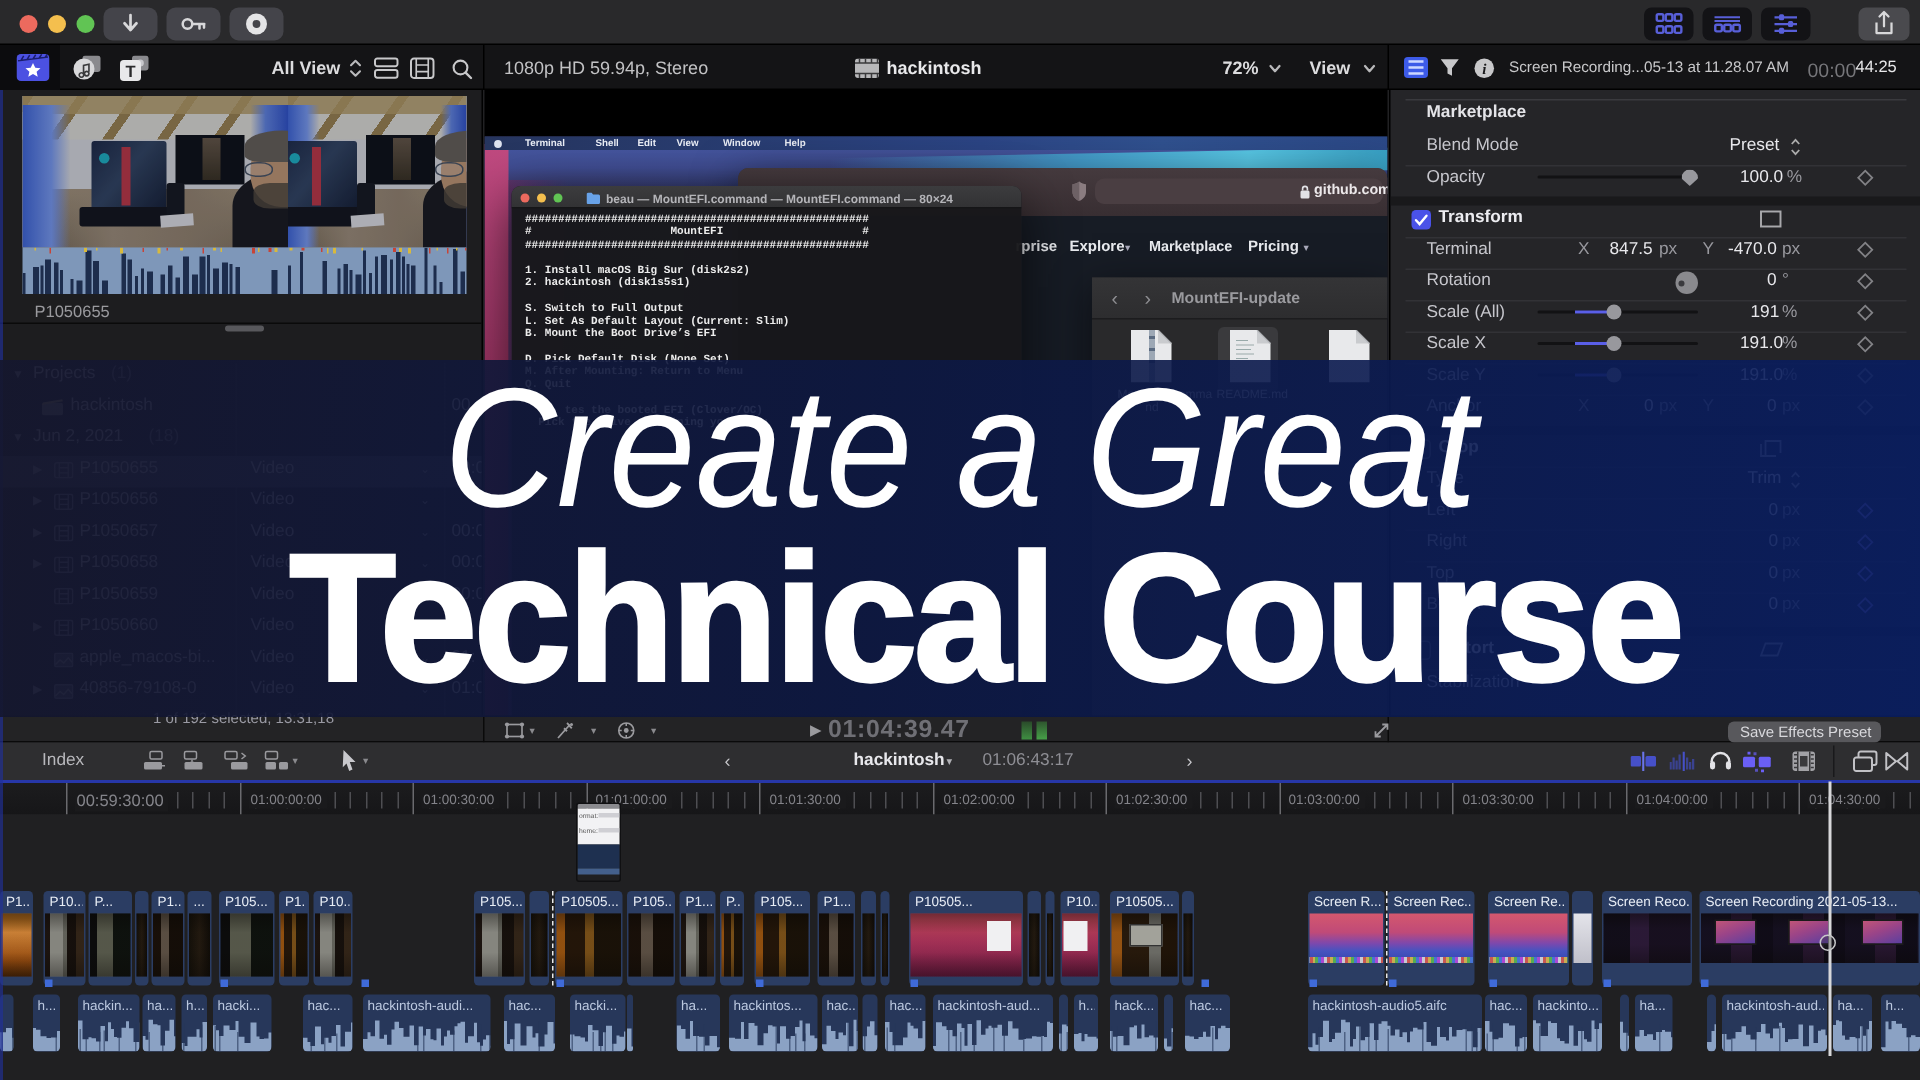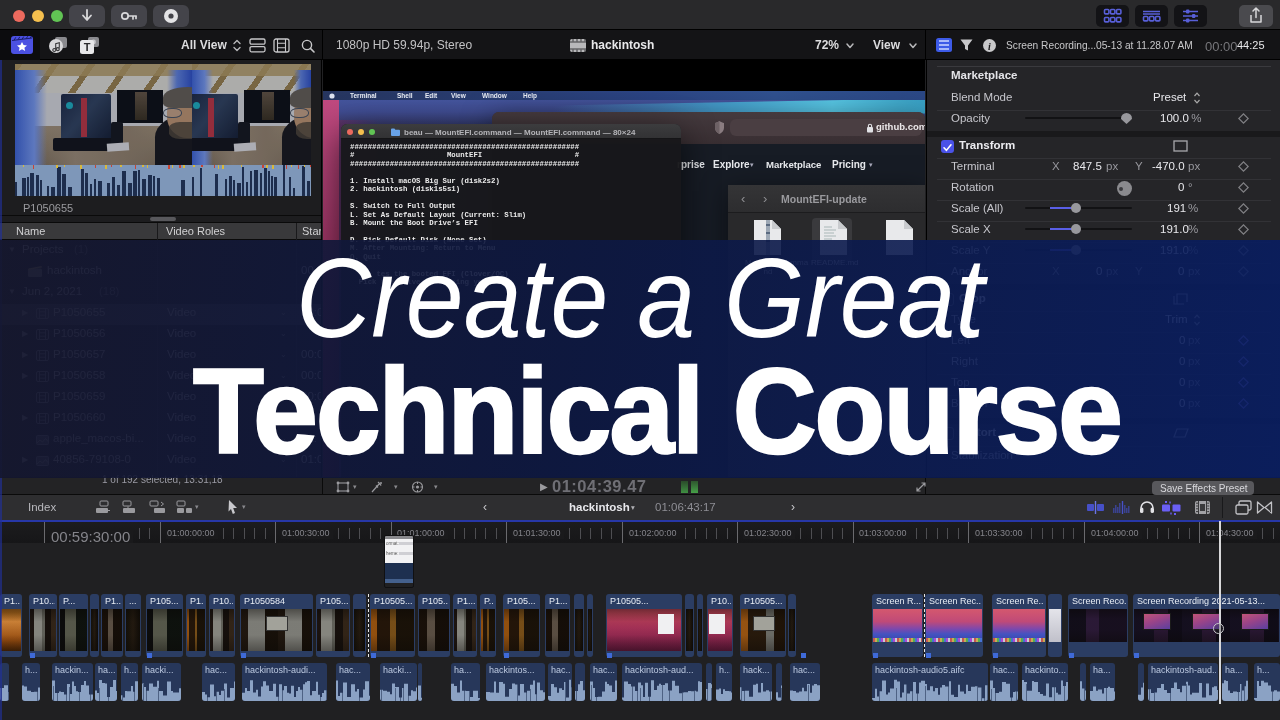--- a/index.html
+++ b/index.html
@@ -274,27 +274,20 @@
           <rect x="257" y="0" width="2" height="4" fill="#d8b93c"></rect>
           <rect x="271" y="0" width="1" height="4" fill="#c84436"></rect>
           <rect x="276" y="0" width="1" height="2" fill="#d8b93c"></rect>
           <rect x="283" y="0" width="1" height="4" fill="#c84436"></rect>
           <rect x="289" y="0" width="1" height="2" fill="#d8b93c"></rect>
           <rect x="295" y="0" width="2" height="2" fill="#c84436"></rect>
         </svg></div>
       <div class="txt" style="left:23px;top:142px;font-size:11px;color:#9a9a9e">P1050655</div>
       <div class="abs" style="left:0;top:155px;width:322px;height:1px;background:#0a0a0a"></div>
       <div class="abs" style="left:150px;top:157px;width:26px;height:4px;border-radius:2px;background:#58585c"></div>
-      <div class="abs" style="left:0;top:162px;width:322px;height:18px;background:#39393b;border-top:1px solid #0a0a0a;border-bottom:1px solid #0a0a0a">
-  <div class="txt" style="left:16px;top:2px;font-size:11px;color:#d0d0d2">Name</div>
-  <div class="txt" style="left:166px;top:2px;font-size:11px;color:#d0d0d2">Video Roles</div>
-  <div class="txt" style="left:302px;top:2px;font-size:11px;color:#d0d0d2">Star</div>
-  <div class="abs" style="left:157px;top:0;width:1px;height:18px;background:#19191b"></div>
-  <div class="abs" style="left:296px;top:0;width:1px;height:18px;background:#19191b"></div>
-</div>
       <div class="abs" style="left:0;top:182px;width:322px;height:252px">
         <div class="abs" style="left:157px;top:0;width:1px;height:252px;background:#2e2e32"></div>
         <div class="abs" style="left:296px;top:0;width:1px;height:252px;background:#2e2e32"></div>
         <div class="txt" style="left:8px;top:3px;font-size:8px;color:#9a9aa2">▼</div>
         <div class="txt" style="left:22px;top:1px;font-size:11.5px;color:#bfbfc7">Projects</div>
         <div class="txt" style="left:74px;top:1px;font-size:11.5px;color:#76767e">(1)</div>
         <div class="abs" style="left:28px;top:22px;width:14px;height:13px">
           <svg width="14" height="11" style="position:absolute;left:0;top:2">
             <rect x="0" y="2.5" width="14" height="8.5" rx="1.5" fill="#8a8a80"></rect>
             <path d="M0 4 L14 1.5 l-.6-1.4 L.6 2.4 z" fill="#b8a86a"></path>
@@ -846,21 +839,21 @@
       <div class="abs" style="left:1178.0px;top:6px;width:1px;height:11px;background:#4e4e52"></div>
       <div class="abs" style="left:1188.5px;top:6px;width:1px;height:11px;background:#4e4e52"></div>
       <div class="abs" style="left:1199.0px;top:0px;width:1px;height:21px;background:#6a6a6e"></div>
       <div class="abs" style="left:1209.5px;top:6px;width:1px;height:11px;background:#4e4e52"></div>
       <div class="abs" style="left:1220.0px;top:6px;width:1px;height:11px;background:#4e4e52"></div>
       <div class="abs" style="left:1230.5px;top:6px;width:1px;height:11px;background:#4e4e52"></div>
       <div class="abs" style="left:1241.0px;top:6px;width:1px;height:11px;background:#4e4e52"></div>
       <div class="abs" style="left:1251.5px;top:6px;width:1px;height:11px;background:#4e4e52"></div>
       <div class="abs" style="left:1262.0px;top:6px;width:1px;height:11px;background:#4e4e52"></div>
       <div class="abs" style="left:1272.5px;top:6px;width:1px;height:11px;background:#4e4e52"></div>
-      <div class="txt" style="left:50px;top:5.5px;font-size:15px;color:#84848a;background:#1a1a1c;padding:0 3px 1px 1px">00:59:30:00</div>
+      <div class="txt" style="left:50px;top:5.5px;font-size:11px;color:#84848a;background:#1a1a1c;padding:0 3px 1px 1px">00:59:30:00</div>
       <div class="txt" style="left:166px;top:5.5px;font-size:9px;color:#84848a;background:#1a1a1c;padding:0 3px 1px 1px">01:00:00:00</div>
       <div class="txt" style="left:281px;top:5.5px;font-size:9px;color:#84848a;background:#1a1a1c;padding:0 3px 1px 1px">01:00:30:00</div>
       <div class="txt" style="left:396px;top:5.5px;font-size:9px;color:#84848a;background:#1a1a1c;padding:0 3px 1px 1px">01:01:00:00</div>
       <div class="txt" style="left:512px;top:5.5px;font-size:9px;color:#84848a;background:#1a1a1c;padding:0 3px 1px 1px">01:01:30:00</div>
       <div class="txt" style="left:628px;top:5.5px;font-size:9px;color:#84848a;background:#1a1a1c;padding:0 3px 1px 1px">01:02:00:00</div>
       <div class="txt" style="left:743px;top:5.5px;font-size:9px;color:#84848a;background:#1a1a1c;padding:0 3px 1px 1px">01:02:30:00</div>
       <div class="txt" style="left:858px;top:5.5px;font-size:9px;color:#84848a;background:#1a1a1c;padding:0 3px 1px 1px">01:03:00:00</div>
       <div class="txt" style="left:974px;top:5.5px;font-size:9px;color:#84848a;background:#1a1a1c;padding:0 3px 1px 1px">01:03:30:00</div>
       <div class="txt" style="left:1090px;top:5.5px;font-size:9px;color:#84848a;background:#1a1a1c;padding:0 3px 1px 1px">01:04:00:00</div>
       <div class="txt" style="left:1205px;top:5.5px;font-size:9px;color:#84848a;background:#1a1a1c;padding:0 3px 1px 1px">01:04:30:00</div>
@@ -917,26 +910,20 @@
       <div class="abs" style="left:186px;top:0;width:20px;height:63px;border-radius:3px;overflow:hidden;background:#2b3d63">
         <div class="txt" style="left:4px;top:2px;font-size:9px;color:#e8edf5;max-width:14px;overflow:hidden">P1...</div>
         <div class="abs" style="left:1px;top:15px;width:18px;height:42px;background:linear-gradient(90deg,#96520f 0 13%,#241609 13% 44%,#7a5018 44% 58%,#1a1208 58%)"></div>
         <div class="abs" style="left:1px;top:15px;width:18px;height:42px;background:linear-gradient(180deg,rgba(8,6,4,0.42) 0%,rgba(8,6,4,0.04) 30%,rgba(8,6,4,0.04) 62%,rgba(10,8,6,0.4) 100%)"></div>
       </div>
       <div class="abs" style="left:209px;top:0;width:26px;height:63px;border-radius:3px;overflow:hidden;background:#2b3d63">
         <div class="txt" style="left:4px;top:2px;font-size:9px;color:#e8edf5;max-width:20px;overflow:hidden">P10...</div>
         <div class="abs" style="left:1px;top:15px;width:24px;height:42px;background:linear-gradient(90deg,#1c1410 0 14%,#8a8a83 14% 46%,#64645c 46% 56%,#16100c 56% 80%,#332518 80%)"></div>
         <div class="abs" style="left:1px;top:15px;width:24px;height:42px;background:linear-gradient(180deg,rgba(8,6,4,0.42) 0%,rgba(8,6,4,0.04) 30%,rgba(8,6,4,0.04) 62%,rgba(10,8,6,0.4) 100%)"></div>
       </div>
-      <div class="abs" style="left:240px;top:0;width:73px;height:63px;border-radius:3px;overflow:hidden;background:#2b3d63">
-        <div class="txt" style="left:4px;top:2px;font-size:9px;color:#e8edf5;max-width:67px;overflow:hidden">P1050584</div>
-        <div class="abs" style="left:1px;top:15px;width:71px;height:42px;background:repeating-linear-gradient(90deg,#20170f 0 7px,#80807a 7px 24px,#171009 24px 37px)"></div>
-        <div class="abs" style="left:1px;top:15px;width:71px;height:42px;background:linear-gradient(180deg,rgba(8,6,4,0.42) 0%,rgba(8,6,4,0.04) 30%,rgba(8,6,4,0.04) 62%,rgba(10,8,6,0.4) 100%)"></div>
-        <div class="abs" style="left:26px;top:22px;width:22px;height:15px;background:#a2a29a;border:1px solid #333"></div>
-      </div>
       <div class="abs" style="left:316px;top:0;width:34px;height:63px;border-radius:3px;overflow:hidden;background:#2b3d63">
         <div class="txt" style="left:4px;top:2px;font-size:9px;color:#e8edf5;max-width:28px;overflow:hidden">P105...</div>
         <div class="abs" style="left:1px;top:15px;width:32px;height:42px;background:linear-gradient(90deg,#1c1410 0 14%,#8a8a83 14% 46%,#64645c 46% 56%,#16100c 56% 80%,#332518 80%)"></div>
         <div class="abs" style="left:1px;top:15px;width:32px;height:42px;background:linear-gradient(180deg,rgba(8,6,4,0.42) 0%,rgba(8,6,4,0.04) 30%,rgba(8,6,4,0.04) 62%,rgba(10,8,6,0.4) 100%)"></div>
       </div>
       <div class="abs" style="left:353px;top:0;width:13px;height:63px;border-radius:3px;overflow:hidden;background:#2b3d63">
         <div class="txt" style="left:4px;top:2px;font-size:9px;color:#e8edf5;max-width:7px;overflow:hidden"></div>
         <div class="abs" style="left:1px;top:15px;width:11px;height:42px;background:linear-gradient(90deg,#141009,#231a10 50%,#100c07)"></div>
         <div class="abs" style="left:1px;top:15px;width:11px;height:42px;background:linear-gradient(180deg,rgba(8,6,4,0.42) 0%,rgba(8,6,4,0.04) 30%,rgba(8,6,4,0.04) 62%,rgba(10,8,6,0.4) 100%)"></div>
       </div>

